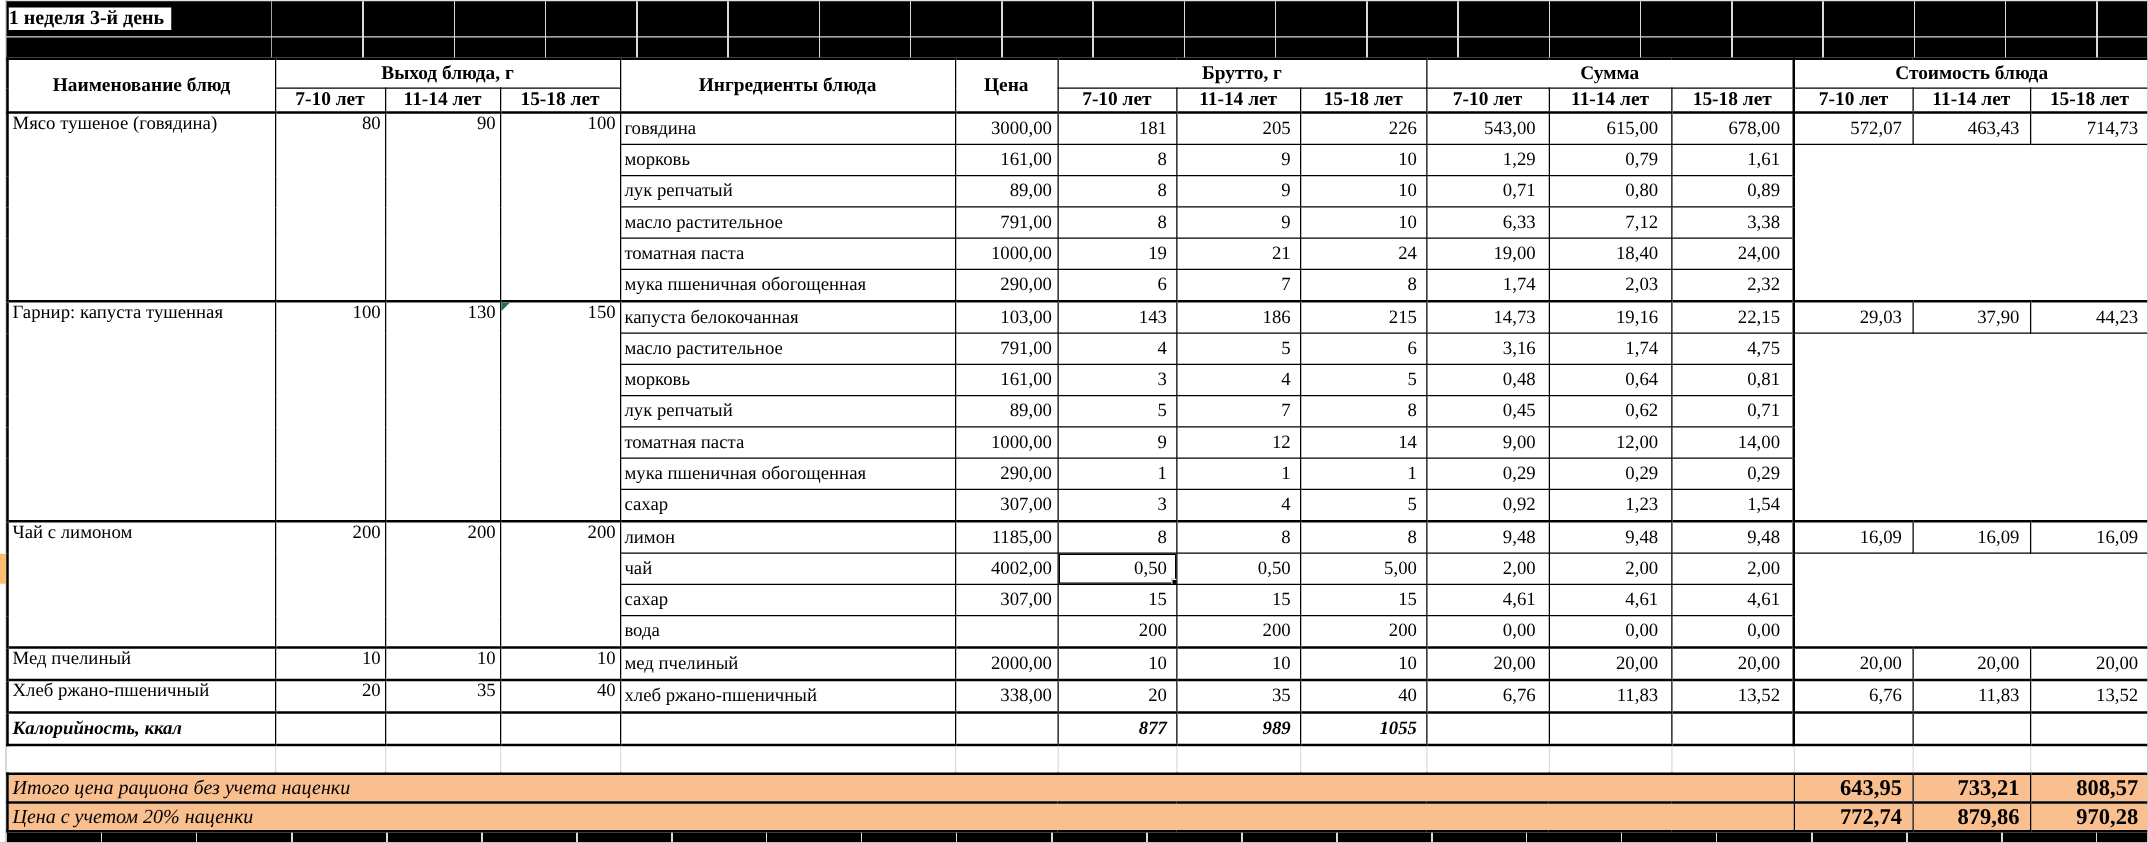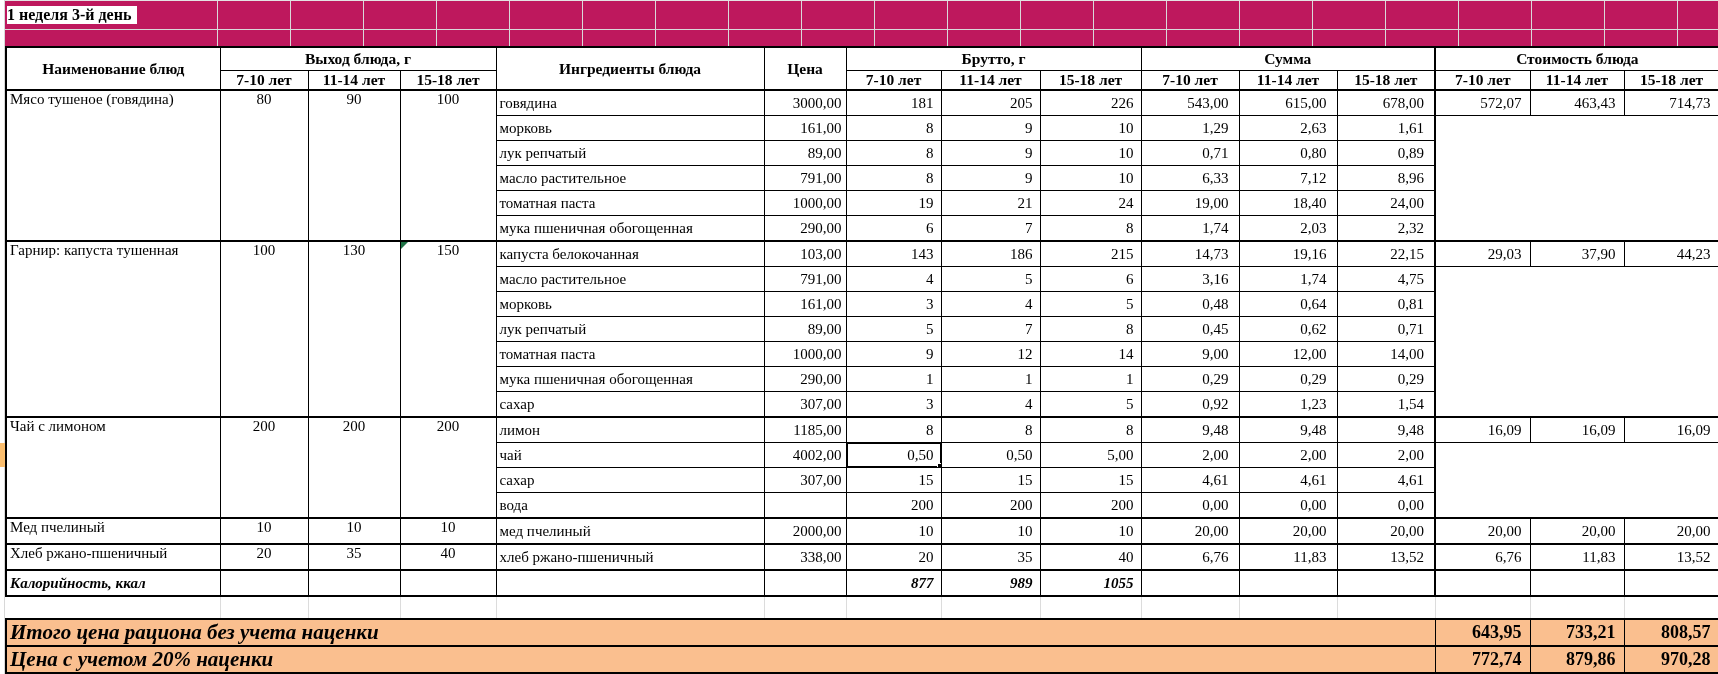--- a/index.html
+++ b/index.html
@@ -1,44 +1,44 @@
 <!DOCTYPE html>
 <html style="--orange: #FABF8F; --flag-green: #1E7245;"><head>
 <meta charset="utf-8">
 <style>
   html,body{margin:0;padding:0;background:#fff;font-family:"Liberation Serif","DejaVu Serif",serif;}
-  .sheet{position:relative;width:1718px;height:674px;background:#be185d;overflow:hidden;}
+  .sheet{position:relative;width:1718px;height:674px;background:#000000;overflow:hidden;}
   .leftstrip{position:absolute;left:0;top:0;width:5px;height:674px;background:#fff;border-right:1px solid #d8d8d8;box-sizing:border-box;}
   .row-marker{position:absolute;left:0;width:5px;background:#FBBE6E;}
   .topband{position:absolute;left:5px;top:0;width:1713px;height:46px;border-top:1px solid #e3e3e3;box-sizing:border-box;}
   .topband .vgrid{position:absolute;left:212px;top:0;width:1501px;height:46px;
     background:repeating-linear-gradient(90deg,#d9d9d9 0,#d9d9d9 1px,transparent 1px,transparent 73px);}
   .topband .hline{position:absolute;left:0;top:28px;width:1713px;height:1px;background:#d9d9d9;}
   .title{position:absolute;left:2px;top:5px;font-size:16px;font-weight:bold;white-space:nowrap;background:#fff;padding-right:6px;}
   .bottomband{position:absolute;left:5px;top:656px;width:1713px;height:18px;
     background:repeating-linear-gradient(90deg,#d9d9d9 0,#d9d9d9 1px,transparent 1px,transparent 76px);}
   table{position:absolute;left:5px;top:46px;width:1713px;border-collapse:collapse;table-layout:fixed;background:#fff;z-index:1;}
   td{border:1px solid #000;font-size:15px;height:24px;padding:0 3px;overflow:hidden;white-space:nowrap;box-sizing:content-box;vertical-align:middle;}
   tr.hr1 td{height:22px}
   tr.hr2 td{height:18px}
   .h{font-weight:bold;text-align:center;font-size:15.5px;}
   .dish{vertical-align:top;text-align:left;}
-  .out{vertical-align:top;text-align:center;margin-left:32px;}
+  .out{vertical-align:top;text-align:right;margin-left:32px;}
   .num{text-align:right;}
   .price{padding-right:4px;}
   .g{padding-right:7px;}
   .s{padding-right:10px;}
   .c{padding-right:8px;}
   .bold{font-weight:bold;font-style:italic;}
   .bl2{border-left-width:2px}.br2{border-right-width:2px}.bt2{border-top-width:2px}.bb2{border-bottom-width:2px}
   .nob{border:none;}
   .sp{border:none;border-right:1px solid #dcdcdc;}
   tr.spacer td{height:21px}
   tr.totalrow td{height:21px}
-  .tot-label{background:var(--orange,#FABF8F);font-weight:bold;font-style:italic;font-size:21px;}
+  .tot-label{background:var(--orange,#FABF8F);font-weight:normal;font-style:italic;font-size:16px;}
   .tot-val{background:var(--orange,#FABF8F);font-weight:bold;text-align:right;padding-right:8px;font-size:18px;}
   td.sel{position:relative;}
   td.sel::before{content:"";position:absolute;left:-1px;top:-1px;right:-1px;bottom:-1px;border:2px solid #000;pointer-events:none;}
   td.sel::after{content:"";position:absolute;right:-3px;bottom:-3px;width:5px;height:5px;background:#000;border:1px solid #fff;z-index:2;}
   td.flag{position:relative;}
   td.flag::before{content:"";position:absolute;left:0;top:0;width:0;height:0;
     border-top:7px solid var(--flag-green,#1E7245);border-right:7px solid transparent;}
 </style>
 </head>
 <body>
@@ -111,21 +111,21 @@
           <td class="num c bt2">463,43</td>
           <td class="num c bt2">714,73</td>
         </tr>
         <tr>
           <td>морковь</td>
           <td class="num price">161,00</td>
           <td class="num g">8</td>
           <td class="num g">9</td>
           <td class="num g">10</td>
           <td class="num s">1,29</td>
-          <td class="num s">2,63</td>
+          <td class="num s">0,79</td>
           <td class="num s br2">1,61</td>
           <td class="nob"></td>
           <td class="nob"></td>
           <td class="nob"></td>
         </tr>
         <tr>
           <td>лук репчатый</td>
           <td class="num price">89,00</td>
           <td class="num g">8</td>
           <td class="num g">9</td>
@@ -138,21 +138,21 @@
           <td class="nob"></td>
         </tr>
         <tr>
           <td>масло растительное</td>
           <td class="num price">791,00</td>
           <td class="num g">8</td>
           <td class="num g">9</td>
           <td class="num g">10</td>
           <td class="num s">6,33</td>
           <td class="num s">7,12</td>
-          <td class="num s br2">8,96</td>
+          <td class="num s br2">3,38</td>
           <td class="nob"></td>
           <td class="nob"></td>
           <td class="nob"></td>
         </tr>
         <tr>
           <td>томатная паста</td>
           <td class="num price">1000,00</td>
           <td class="num g">19</td>
           <td class="num g">21</td>
           <td class="num g">24</td>

